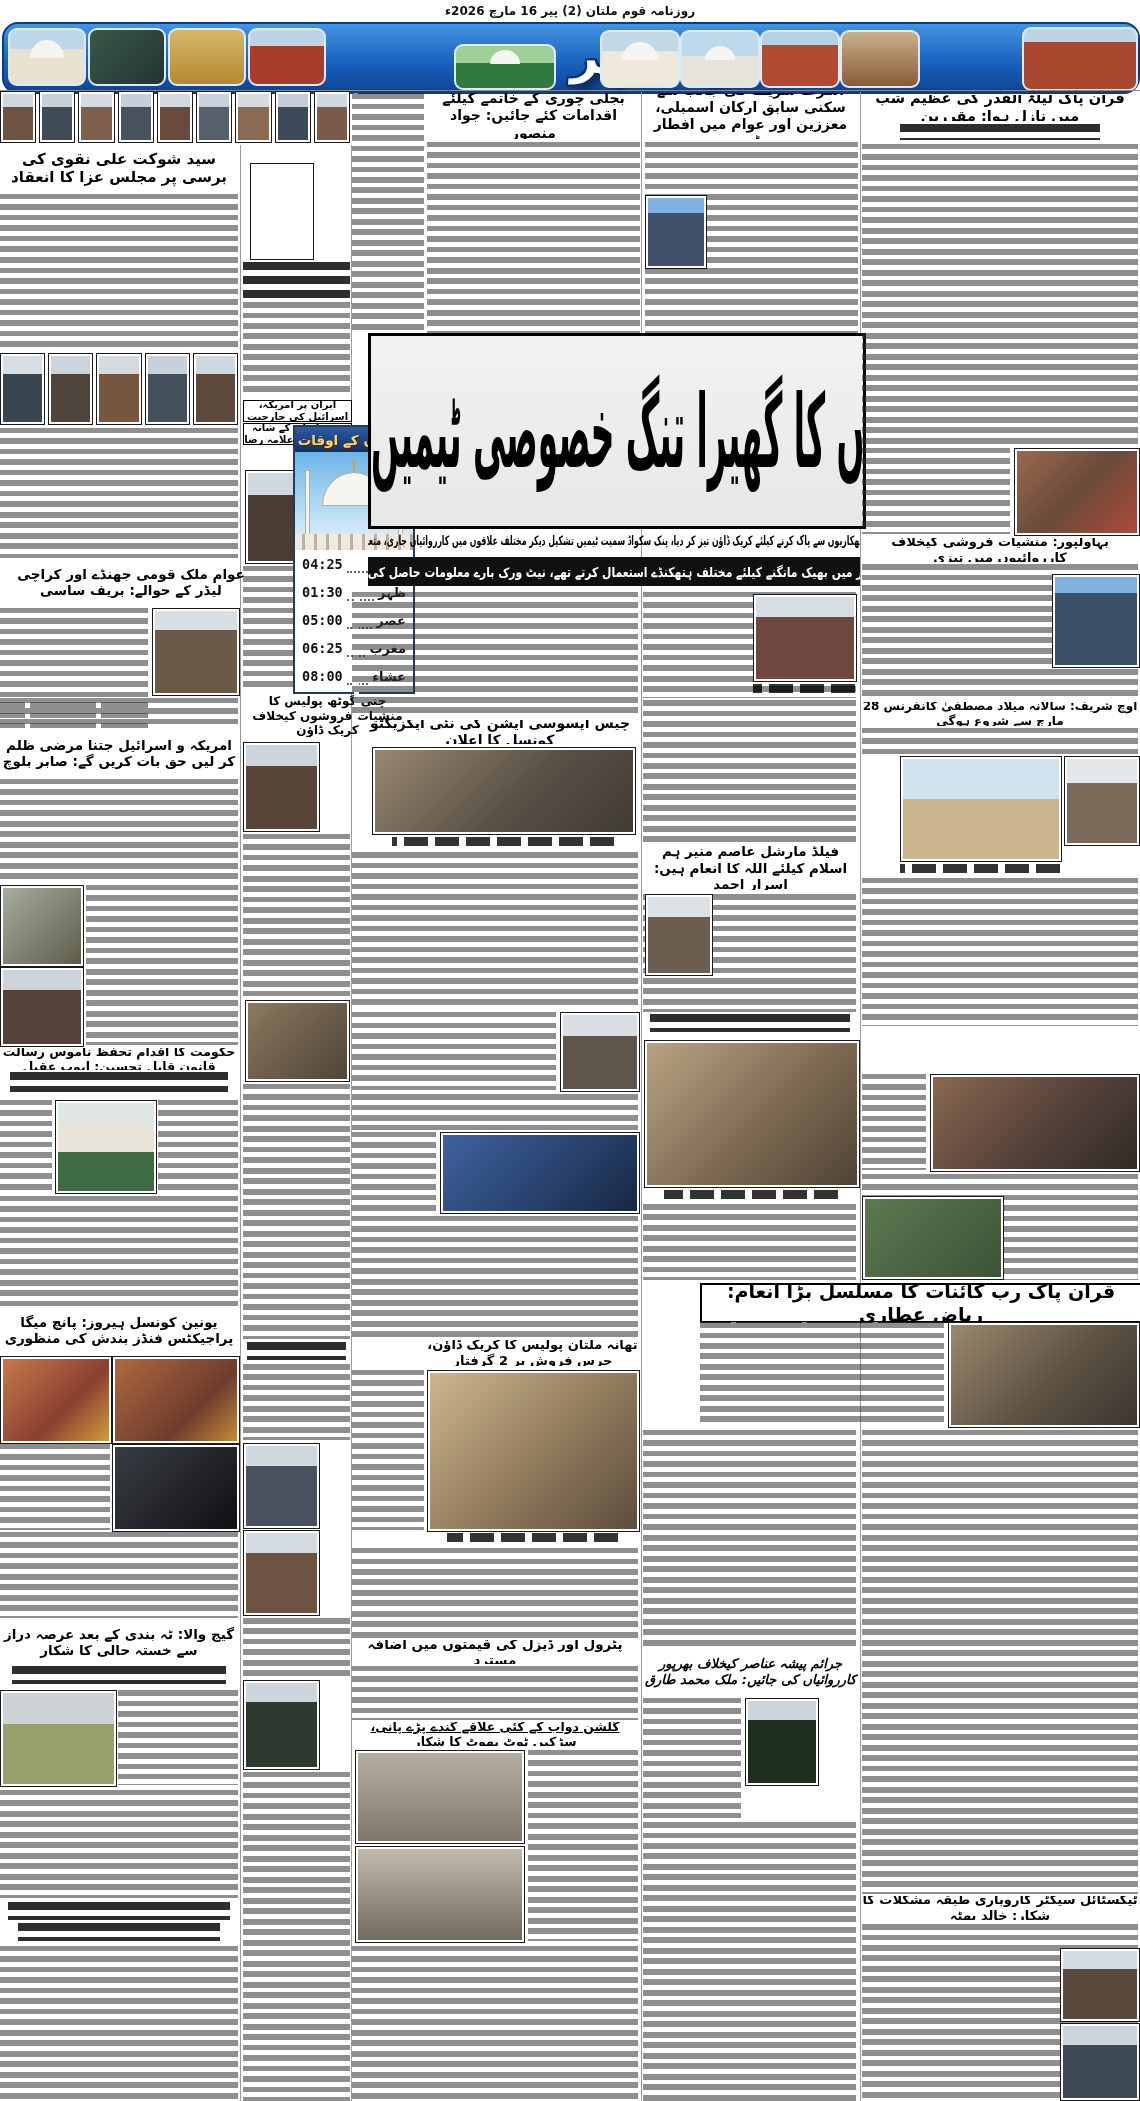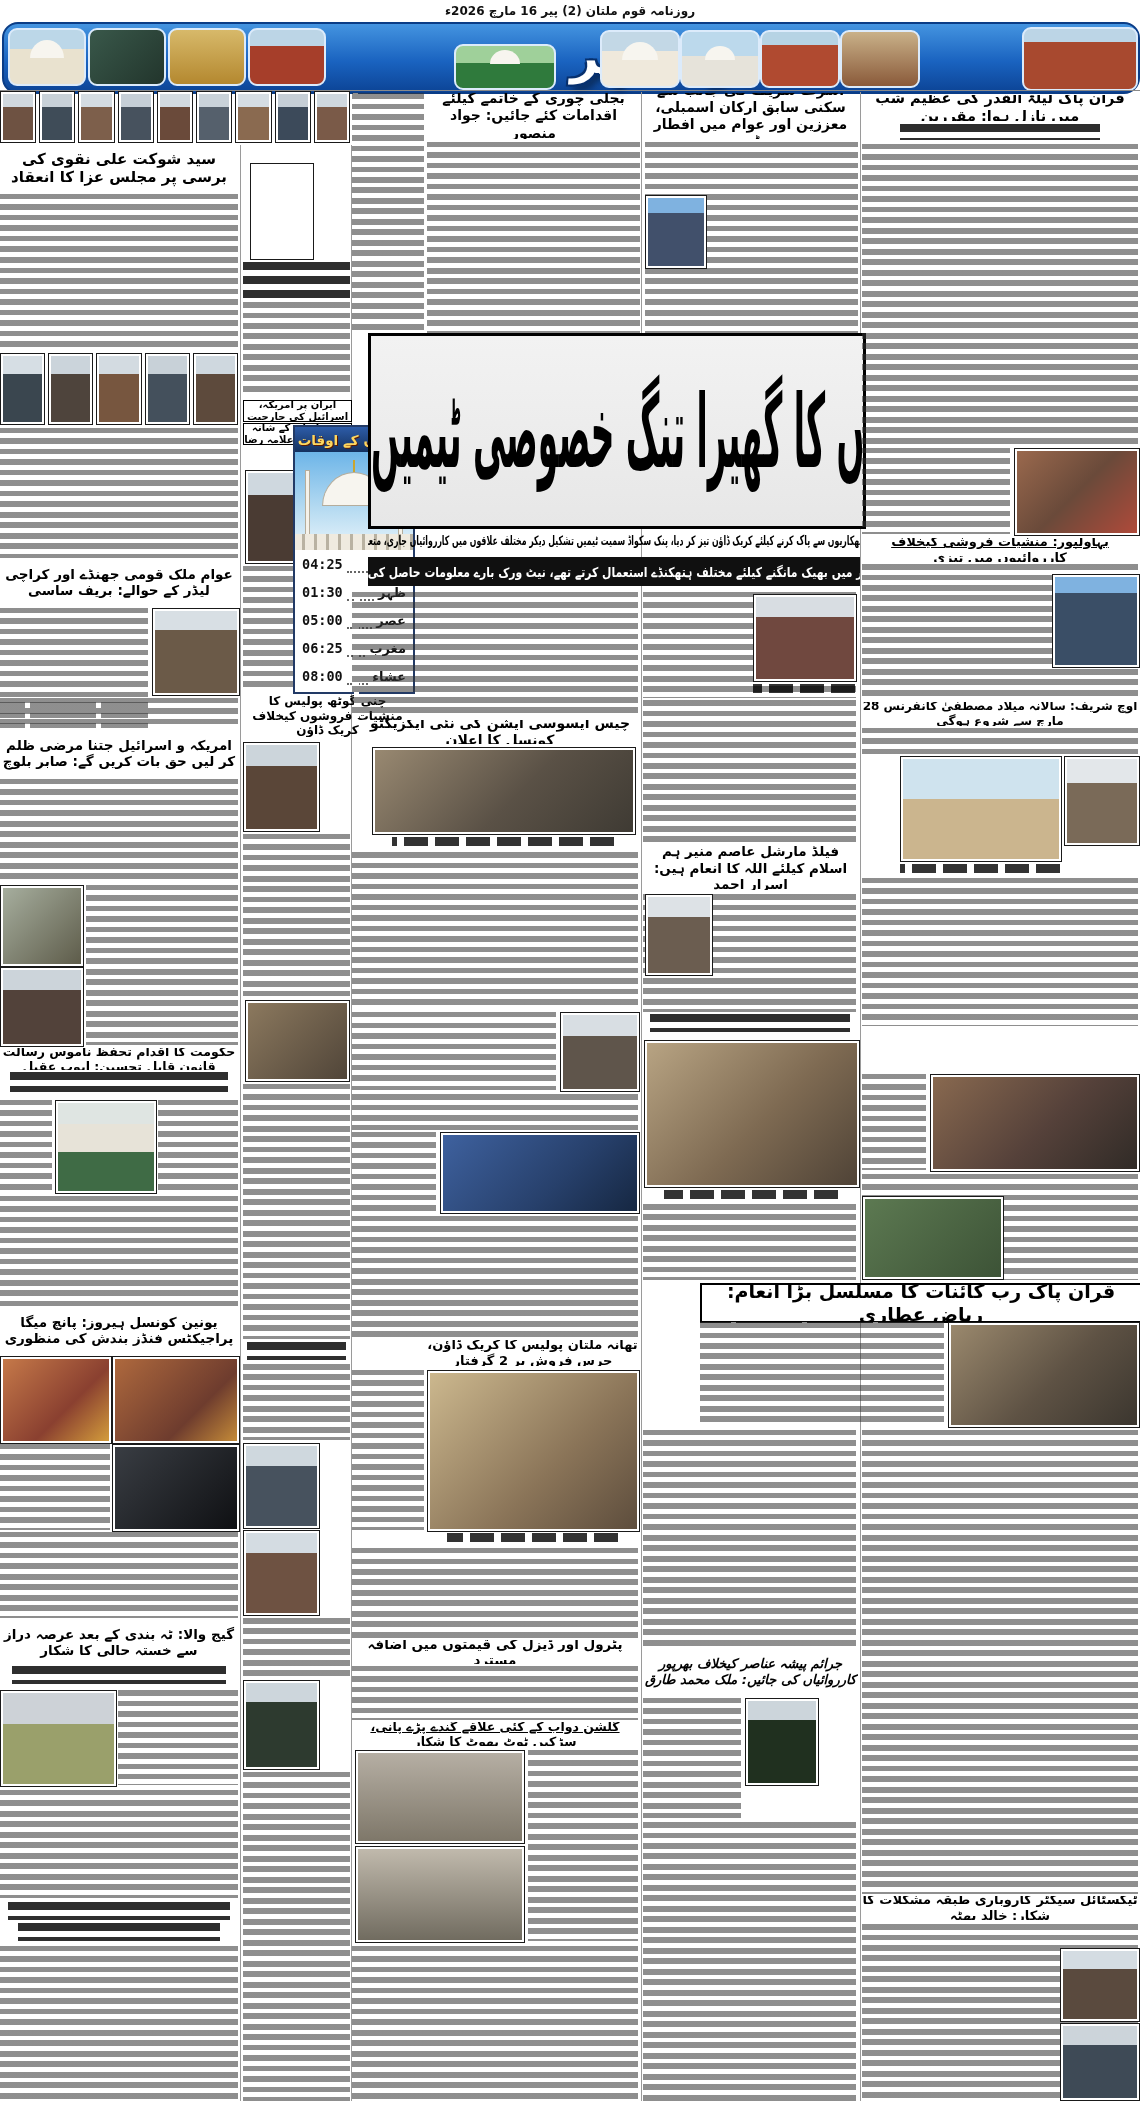--- a/index.html
+++ b/index.html
@@ -99,21 +99,21 @@
 
   <div class="bt abs" style="left:0;top:194px;width:238px;height:156px;"></div>
   <div class="abs" style="left:0;top:353px;width:238px;height:72px;display:flex;gap:3px;">
     <div class="ph" style="flex:1;background:linear-gradient(180deg,#cfd8df 0 28%,#5d4a3c 28%);"></div>
     <div class="ph" style="flex:1;background:linear-gradient(180deg,#c8d1d8 0 28%,#44505c 28%);"></div>
     <div class="ph" style="flex:1;background:linear-gradient(180deg,#d3dbe1 0 28%,#77563f 28%);"></div>
     <div class="ph" style="flex:1;background:linear-gradient(180deg,#cbd4db 0 28%,#4e443c 28%);"></div>
     <div class="ph" style="flex:1;background:linear-gradient(180deg,#d6dee4 0 28%,#3a464f 28%);"></div>
   </div>
   <div class="bt abs" style="left:0;top:428px;width:238px;height:130px;"></div>
-  <div class="hd abs" style="left:0;top:560px;width:238px;height:44px;font-size:13.5px;">عوام ملک قومی جھنڈے اور کراچی لیڈر کے حوالے: بریف ساسی</div>
+  <div class="hd abs" style="left:0;top:560px;width:238px;height:44px;font-size:13.5px;padding-left:12px;">عوام ملک قومی جھنڈے اور کراچی لیڈر کے حوالے: بریف ساسی</div>
   <div class="ph abs" style="left:152px;top:608px;width:86px;height:86px;background:linear-gradient(180deg,#d8dfe4 0 25%,#6b5a48 25%);"></div>
   <div class="bt abs" style="left:0;top:608px;width:148px;height:120px;"></div>
   <div class="bt abs" style="left:0;top:698px;width:238px;height:30px;"></div>
   <div class="hd abs" style="left:0;top:730px;width:238px;height:46px;font-size:13.5px;">امریکہ و اسرائیل جتنا مرضی ظلم کر لیں حق بات کریں گے: صابر بلوچ</div>
   <div class="bt abs" style="left:0;top:779px;width:238px;height:104px;"></div>
   <div class="ph abs" style="left:0;top:885px;width:82px;height:80px;background:linear-gradient(135deg,#a8b0a0,#5c5a48);"></div>
   <div class="ph abs" style="left:0;top:967px;width:82px;height:78px;background:linear-gradient(180deg,#ccd4da 0 28%,#52423a 28%);"></div>
   <div class="bt abs" style="left:86px;top:885px;width:152px;height:160px;"></div>
   <div class="hd abs" style="left:0;top:1048px;width:238px;height:22px;font-size:12.5px;">حکومت کا اقدام تحفظ ناموس رسالت قانون قابل تحسین: ایوب عقیل</div>
   <div class="btb abs" style="left:10px;top:1072px;width:218px;height:20px;"></div>
@@ -247,21 +247,21 @@
   <div class="bt abs" style="left:643px;top:1204px;width:213px;height:76px;"></div>
   <div class="bt abs" style="left:643px;top:1430px;width:213px;height:218px;"></div>
   <div class="hd abs" style="left:643px;top:1650px;width:215px;height:44px;font-size:13px;font-style:italic;">جرائم پیشہ عناصر کیخلاف بھرپور کارروائیاں کی جائیں: ملک محمد طارق</div>
   <div class="ph abs" style="left:745px;top:1698px;width:72px;height:86px;background:linear-gradient(180deg,#ccd5db 0 24%,#20301f 24%);"></div>
   <div class="bt abs" style="left:643px;top:1698px;width:98px;height:120px;"></div>
   <div class="bt abs" style="left:643px;top:1822px;width:213px;height:279px;"></div>
 
   <div class="bt abs" style="left:862px;top:144px;width:276px;height:302px;"></div>
   <div class="ph abs" style="left:1014px;top:448px;width:124px;height:86px;background:linear-gradient(135deg,#9c6a4e,#6a4a3a 50%,#b24a3a);"></div>
   <div class="bt abs" style="left:862px;top:448px;width:148px;height:86px;"></div>
-  <div class="hd abs" style="left:862px;top:538px;width:276px;height:24px;font-size:13px;text-decoration:underline;">بہاولپور: منشیات فروشی کیخلاف کارروائیوں میں تیزی</div>
+  <div class="hd abs" style="left:862px;top:538px;width:276px;height:24px;font-size:13px;">بہاولپور: منشیات فروشی کیخلاف کارروائیوں میں تیزی</div>
   <div class="bt abs" style="left:862px;top:564px;width:276px;height:136px;"></div>
   <div class="ph abs" style="left:1052px;top:574px;width:86px;height:92px;background:linear-gradient(180deg,#7fb2e0 0 20%,#3a4e66 20%);"></div>
   <div class="hd abs" style="left:862px;top:702px;width:276px;height:24px;font-size:12px;">اوچ شریف: سالانہ میلاد مصطفیٰ کانفرنس 28 مارچ سے شروع ہوگی</div>
   <div class="bt abs" style="left:862px;top:728px;width:276px;height:26px;"></div>
   <div class="ph abs" style="left:900px;top:756px;width:160px;height:104px;background:linear-gradient(180deg,#cfe3ee 0 40%,#cbb58e 40%);"></div>
   <div class="ph abs" style="left:1064px;top:756px;width:74px;height:88px;background:linear-gradient(180deg,#e3e7ea 0 30%,#7a6a58 30%);"></div>
   <div class="cap abs" style="left:900px;top:864px;width:160px;height:9px;"></div>
   <div class="bt abs" style="left:862px;top:878px;width:276px;height:148px;"></div>
   <div class="ph abs" style="left:930px;top:1074px;width:208px;height:96px;background:linear-gradient(135deg,#8a6a50,#55413a 55%,#2f2a26);"></div>
   <div class="bt abs" style="left:862px;top:1074px;width:64px;height:96px;"></div>

